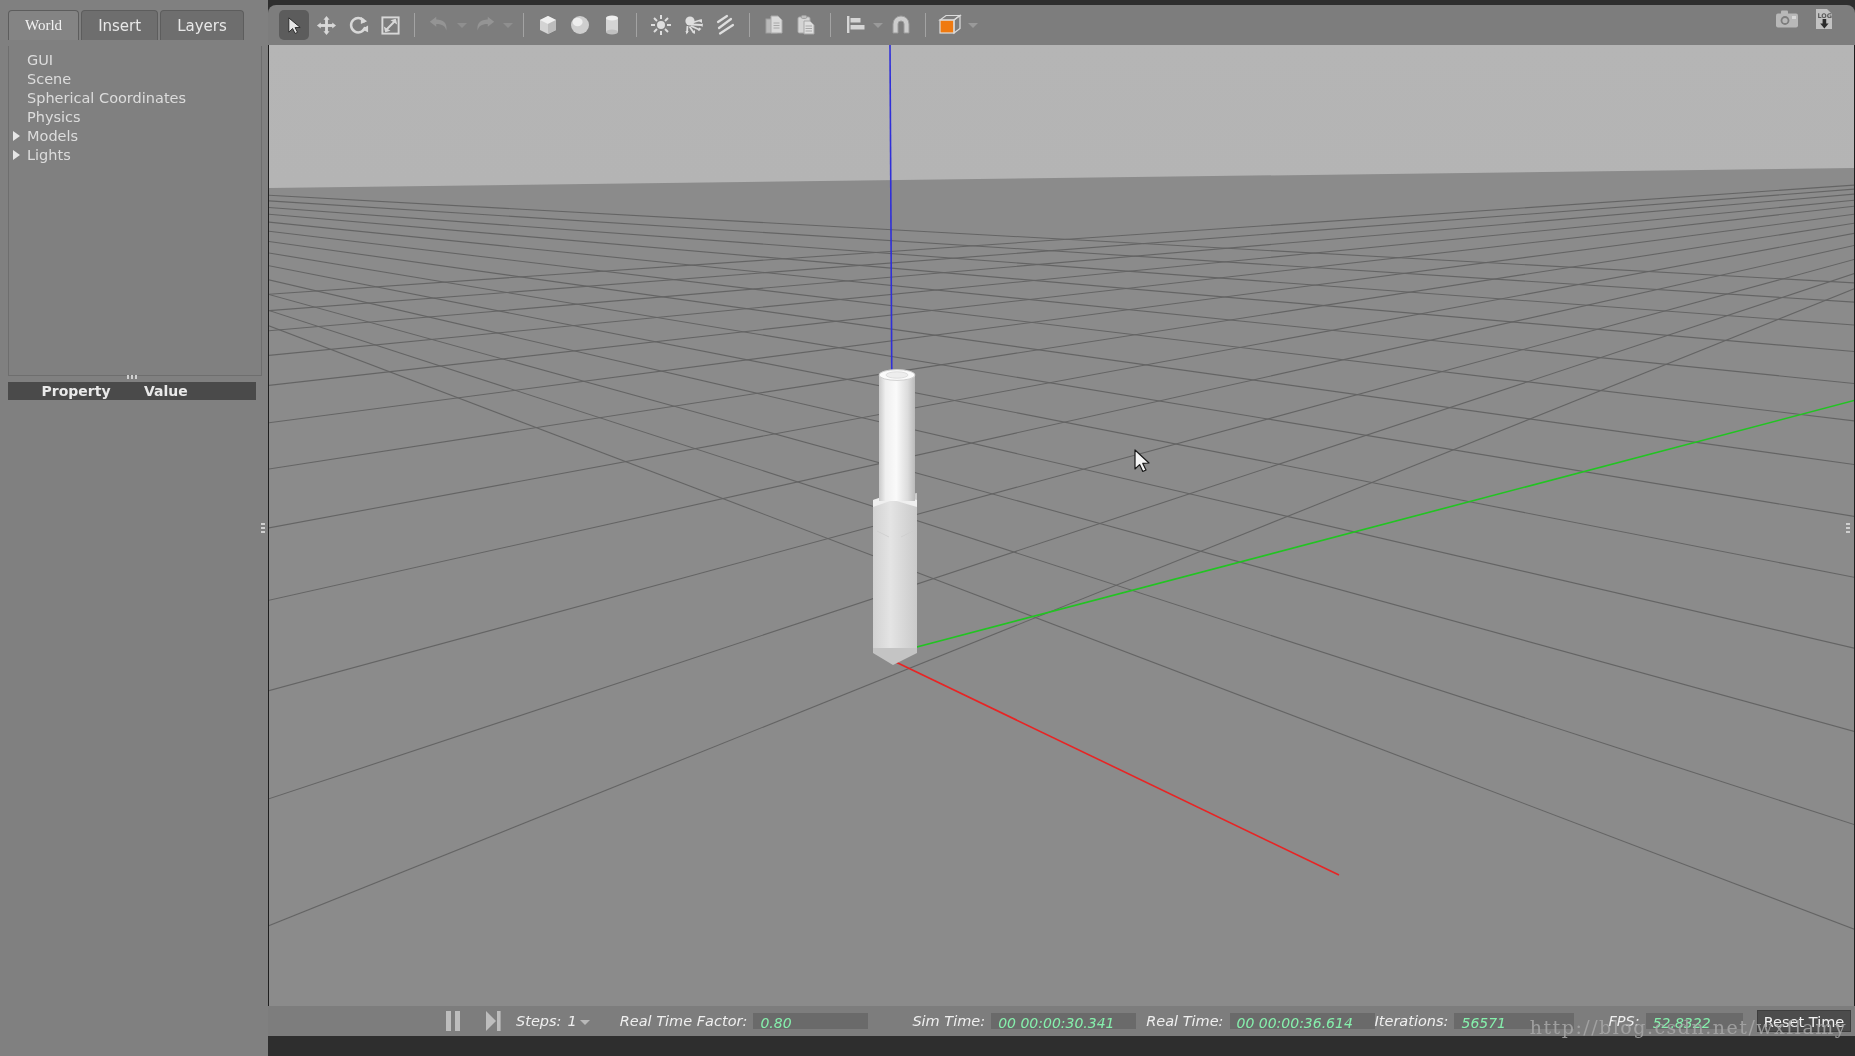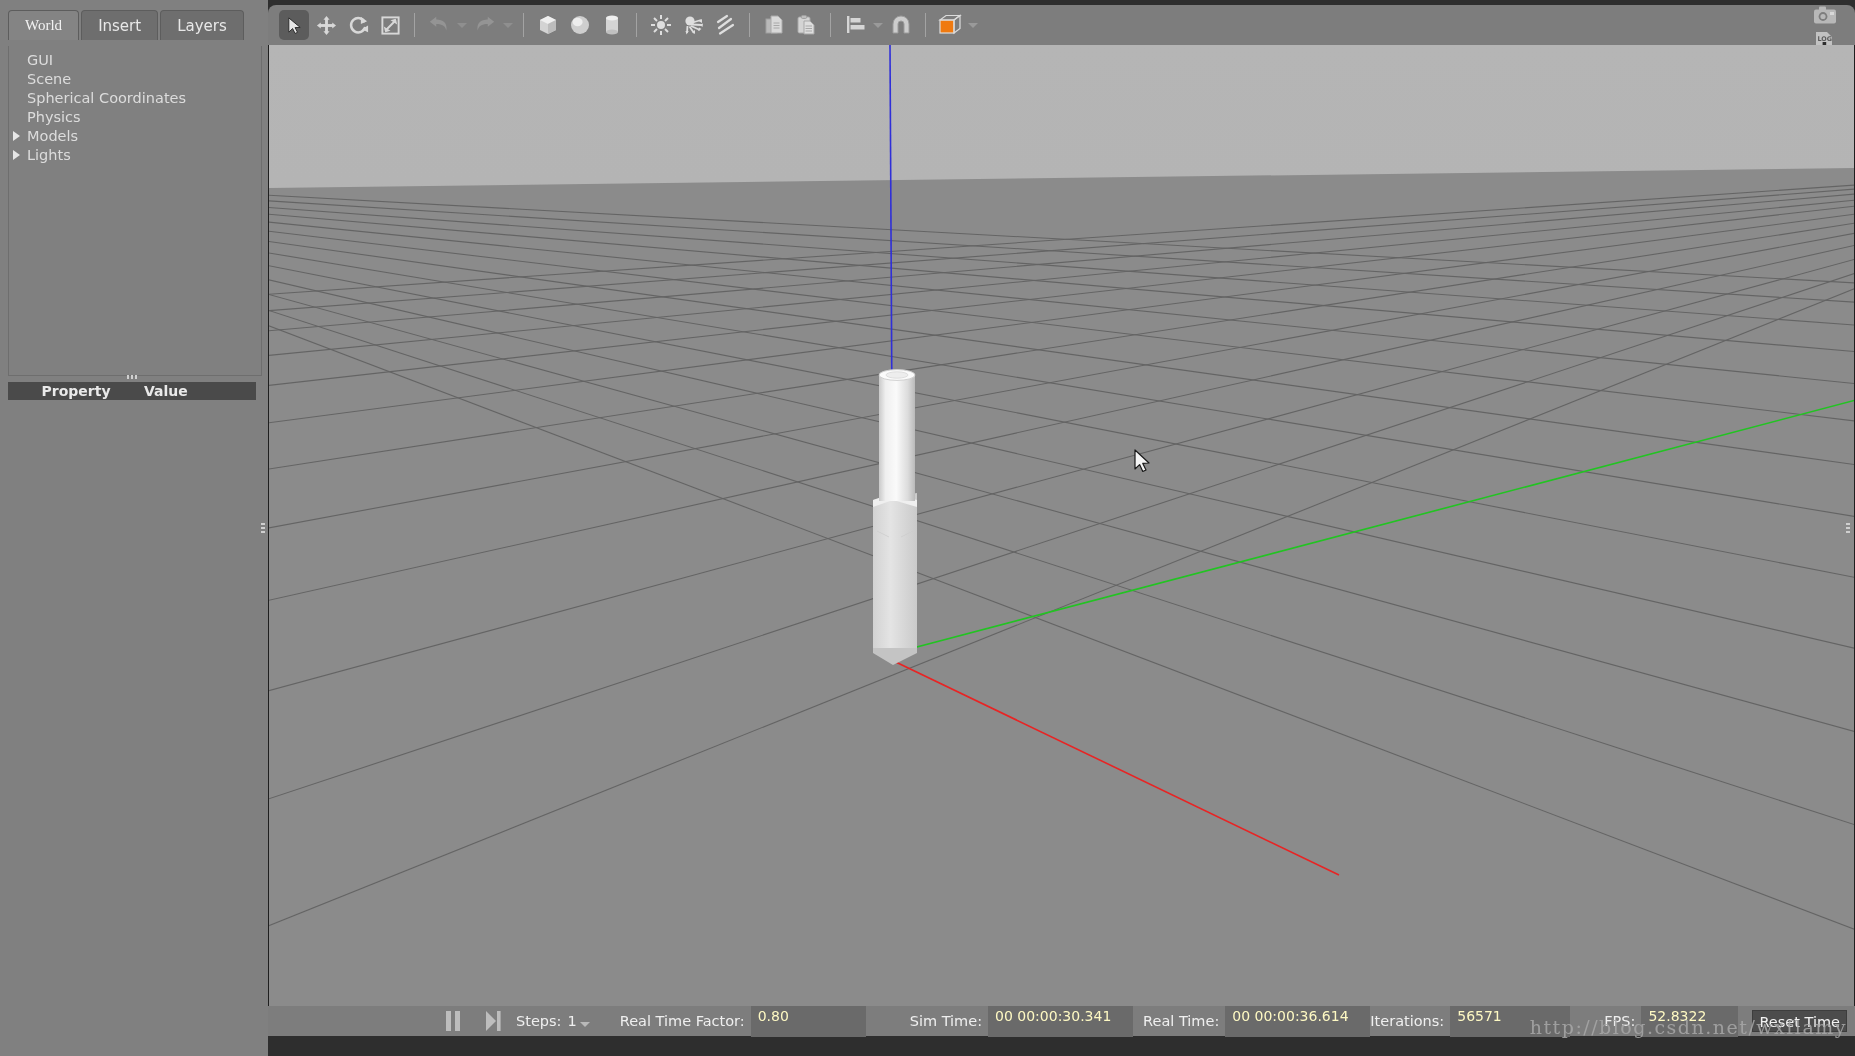--- a/index.html
+++ b/index.html
@@ -100,39 +100,39 @@
     cursor:default;
   }
   .tcaret::after {
     content:""; border-left:5px solid transparent; border-right:5px solid transparent;
     border-top:5px solid #9a9a9a; display:block;
   }
   .tcaret.dim::after { border-top-color:#8f8f8f; }
 
   #toolbar-right {
     position:absolute; right:14px; top:5px; height:28px;
-    display:flex; align-items:center; gap:6px;flex-direction:column;
+    display:flex; align-items:center; gap:6px;
   }
 
   #viewport {
     position:absolute; left:0px; top:45px; width:1587px; height:961px;
     overflow:hidden; background:#8a8a8a;
     border-left:1px solid #1f1f1f; border-right:1px solid #1f1f1f;
   }
 
   
   #statusbar {
     position:absolute; left:0px; bottom:20px; width:1587px; height:30px;
     background:#7d7d7d; display:flex; align-items:center;
     font-size:14.5px; color:#ededed;
   }
-  .sb-item { display:flex; align-items:center; margin-right:0px; }
+  .sb-item { display:flex; margin-right:0px;font-style:italic; }
   .sb-label { color:#efefef; margin-right:6px; }
   .sb-field {
-    background:#6a6a6a; color:#fef9c3; height:31px; line-height:19px;
+    background:#6a6a6a; color:#86efac; height:16px; line-height:19px;
     padding:0 6px; min-width:70px; font-size:14px; text-align:left;
     border:1px solid #6a6a6a;
   }
   #reset-time-btn {
     background:#4c4c4c; color:#f2f2f2; height:22px; line-height:22px;
     padding:0 6px; font-size:14.5px; border:1px solid #3d3d3d; cursor:default;
   }
   .sb-icon { cursor:default; display:flex; align-items:center; }
 
   #watermark {

